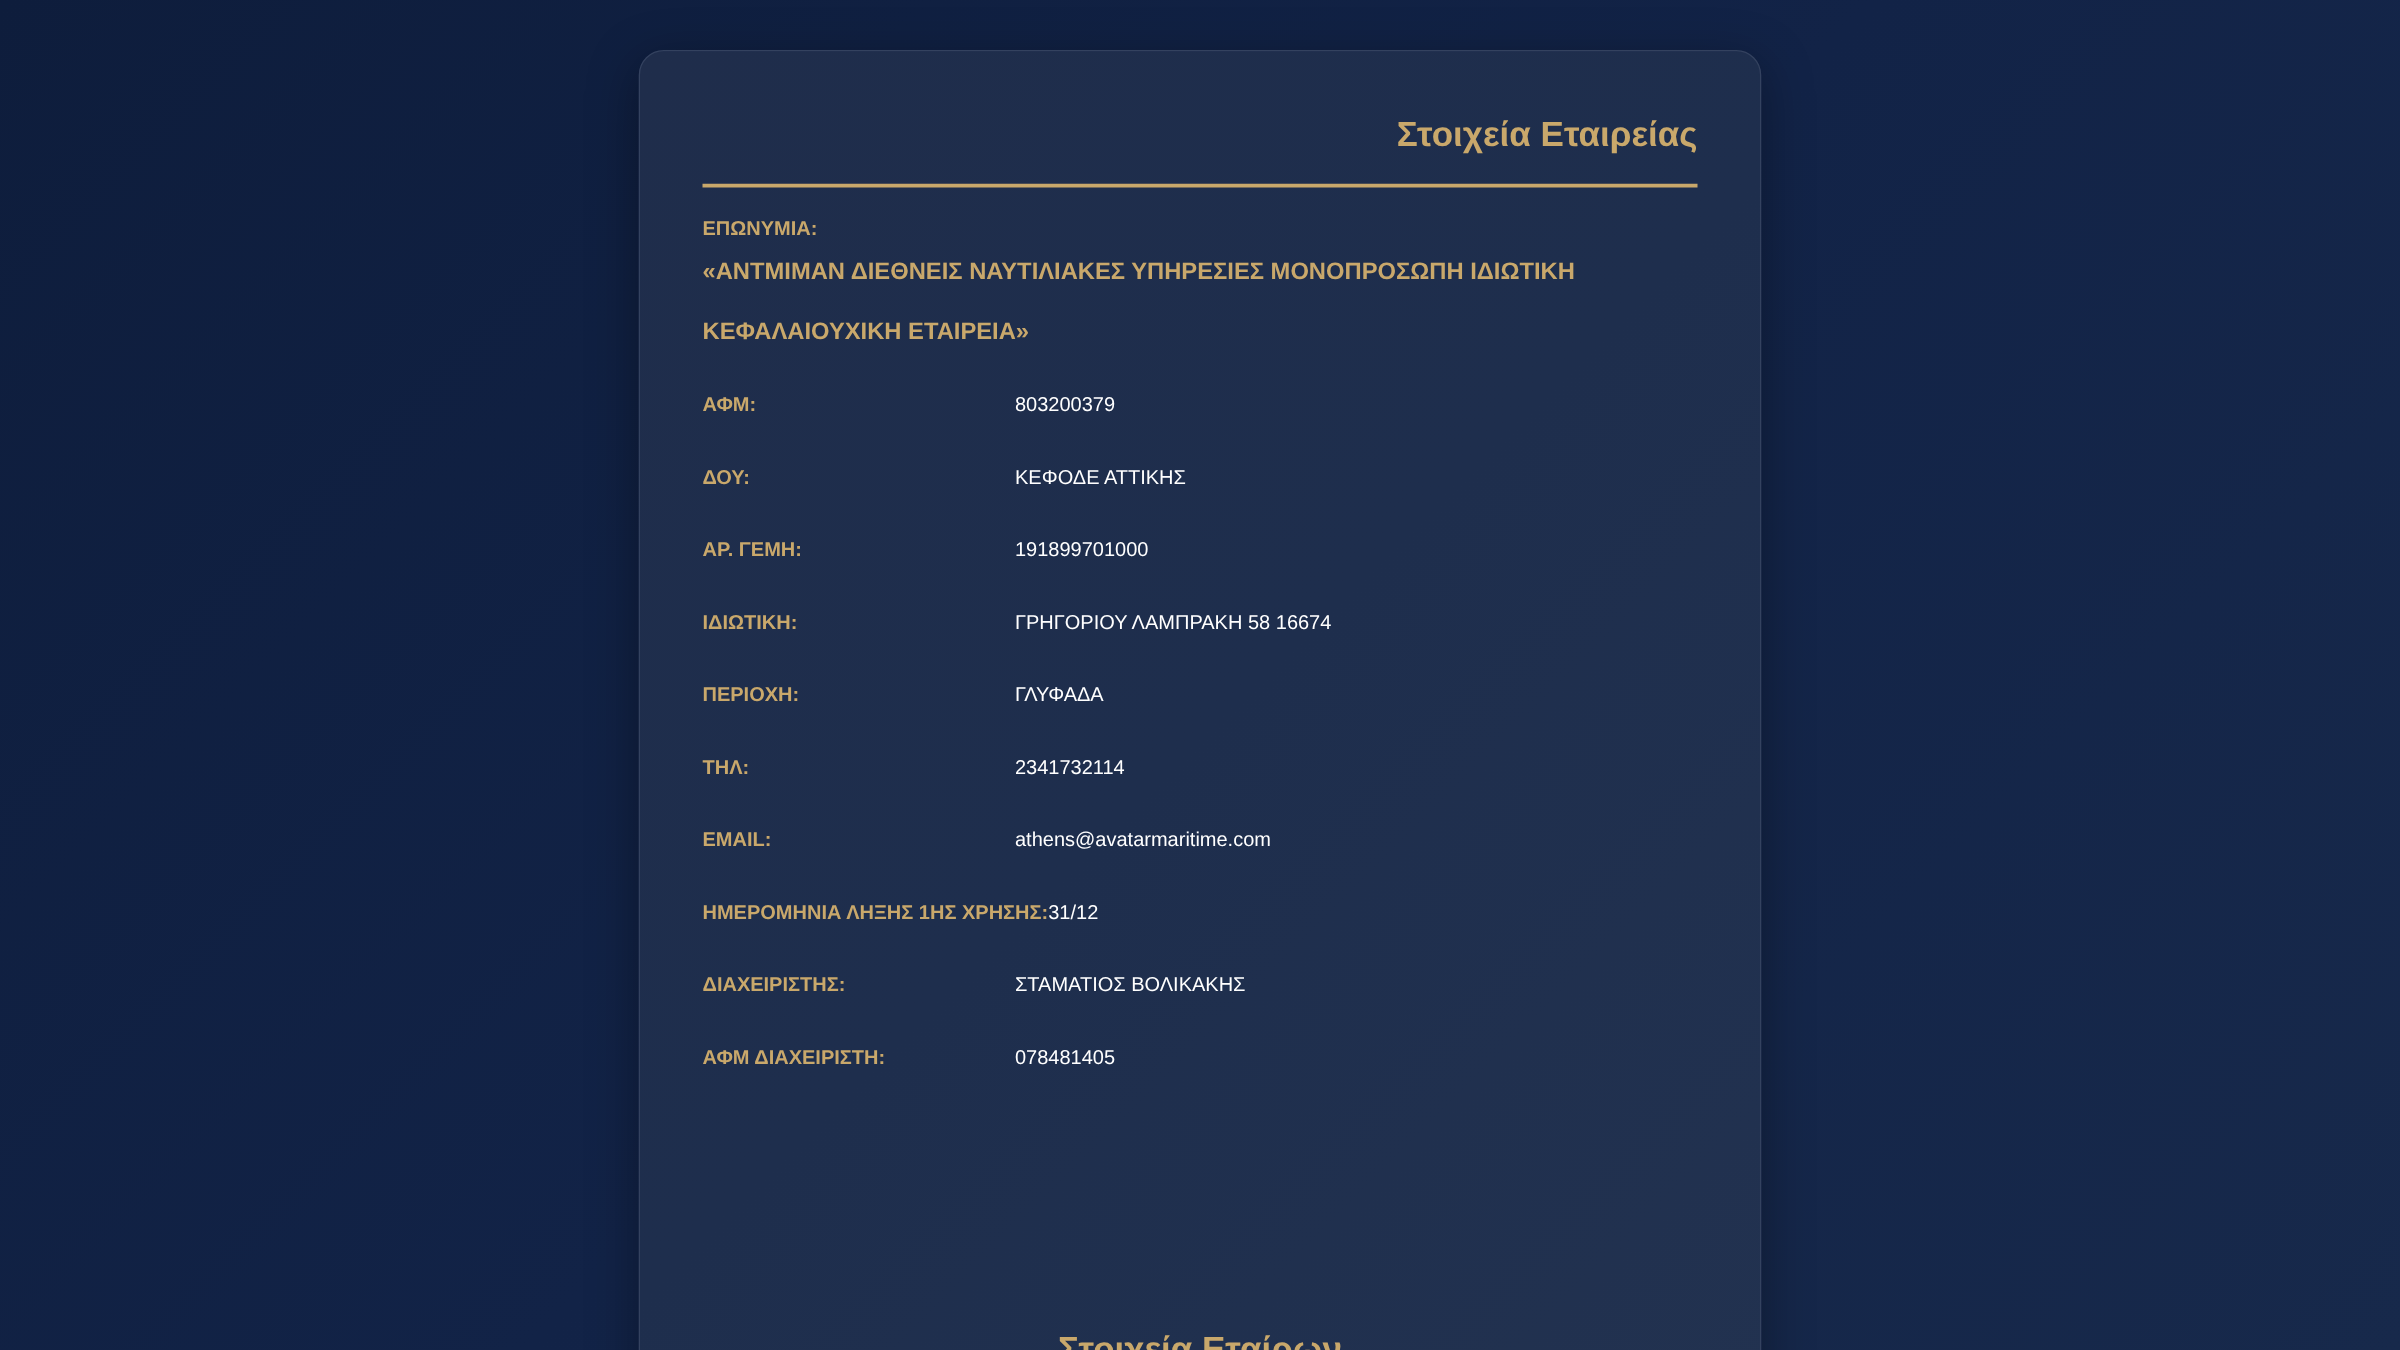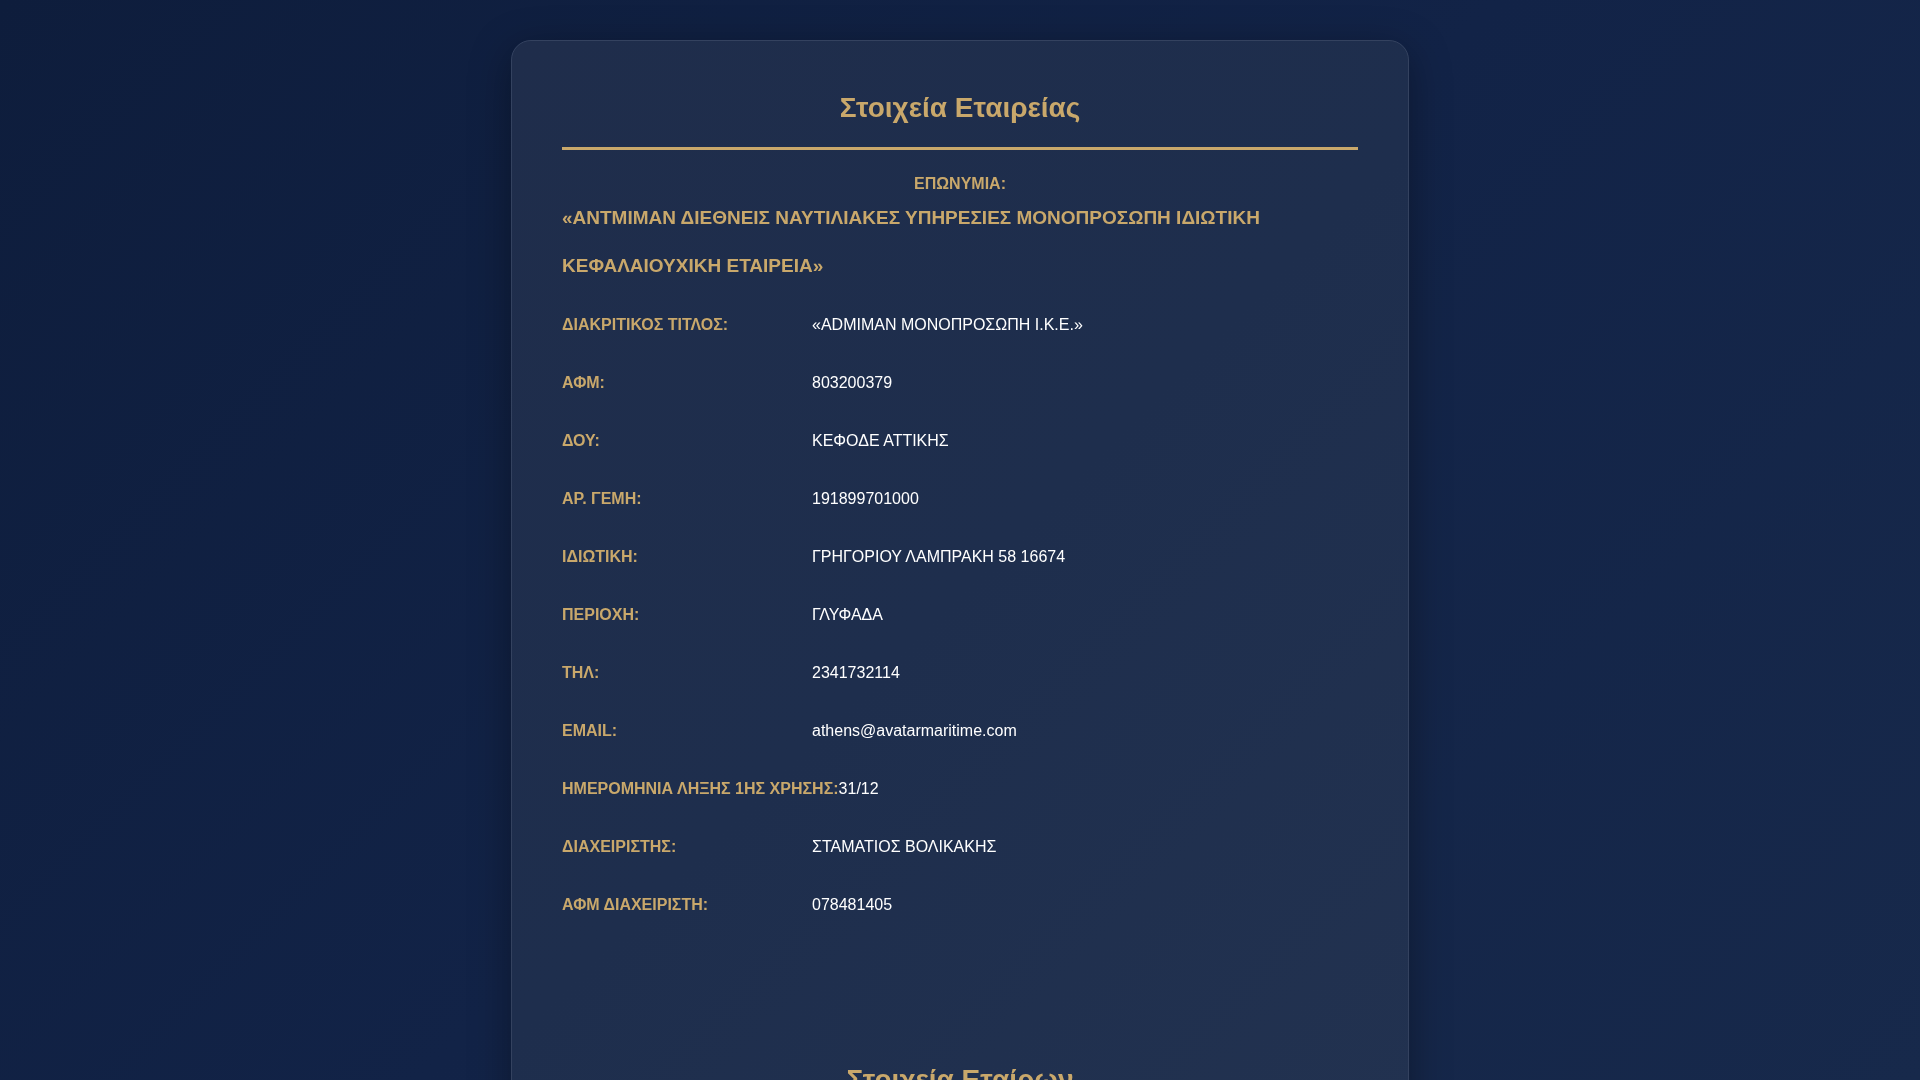--- a/index.html
+++ b/index.html
@@ -23,21 +23,21 @@
       box-sizing: border-box;
       background: linear-gradient(135deg, #1f2d4b 0%, #1e2e4d 50%, #223250 100%);
       border: 1px solid #34425f;
       border-radius: 20px;
       box-shadow: 0 10px 40px rgba(0,0,0,0.35);
       padding: 0 50px;
     }
     .section-title {
       margin: 0;
       padding-top: 50px;
-      text-align: center;
+      text-align: right;
       color: #c9a86b;
       font-size: 28px;
       font-weight: bold;
       line-height: 34px;
       height: 56px;
       box-sizing: content-box;
       border-bottom: 3px solid #c9a86b;
       padding-bottom: 0;
     }
     .title-wrap {
@@ -52,21 +52,20 @@
     .field-value {
       color: #ffffff;
       font-size: 16px;
       white-space: nowrap;
     }
     .name-block {
       margin-top: 33px;
     }
     .name-label {
       line-height: 20px;
-      text-align: center;
     }
     .name-value {
       color: #c9a86b;
       font-weight: bold;
       font-size: 19px;
       line-height: 48px;
       white-space: normal;
     }
     .rows {
       margin-top: 25px;
@@ -101,24 +100,20 @@
     <h2 class="section-title">Στοιχεία Εταιρείας</h2>
   </div>
 
   <div class="name-block">
     <div class="field-label name-label">ΕΠΩΝΥΜΙΑ:</div>
     <div class="name-value">«ΑΝΤΜΙΜΑΝ ΔΙΕΘΝΕΙΣ ΝΑΥΤΙΛΙΑΚΕΣ ΥΠΗΡΕΣΙΕΣ ΜΟΝΟΠΡΟΣΩΠΗ ΙΔΙΩΤΙΚΗ ΚΕΦΑΛΑΙΟΥΧΙΚΗ ΕΤΑΙΡΕΙΑ»</div>
   </div>
 
   <div class="rows">
     <div class="row">
-      <span class="field-label">ΔΙΑΚΡΙΤΙΚΟΣ ΤΙΤΛΟΣ:</span>
-      <span class="field-value">«ADMIMAN ΜΟΝΟΠΡΟΣΩΠΗ Ι.Κ.Ε.»</span>
-    </div>
-    <div class="row">
       <span class="field-label">ΑΦΜ:</span>
       <span class="field-value">803200379</span>
     </div>
     <div class="row">
       <span class="field-label">ΔΟΥ:</span>
       <span class="field-value">ΚΕΦΟΔΕ ΑΤΤΙΚΗΣ</span>
     </div>
     <div class="row">
       <span class="field-label">ΑΡ. ΓΕΜΗ:</span>
       <span class="field-value">191899701000</span>

